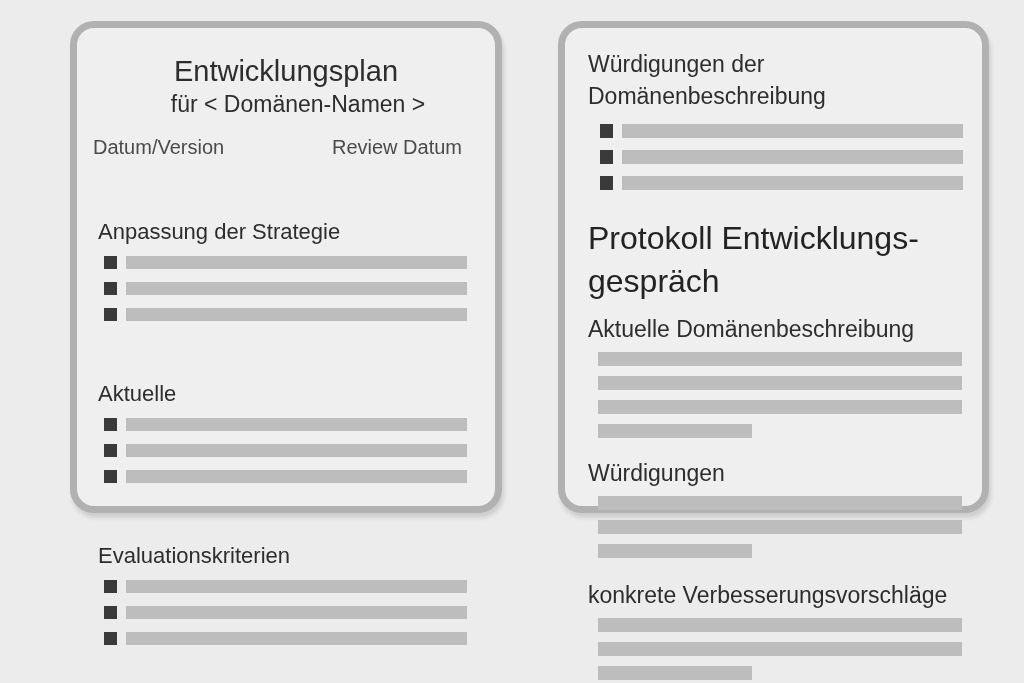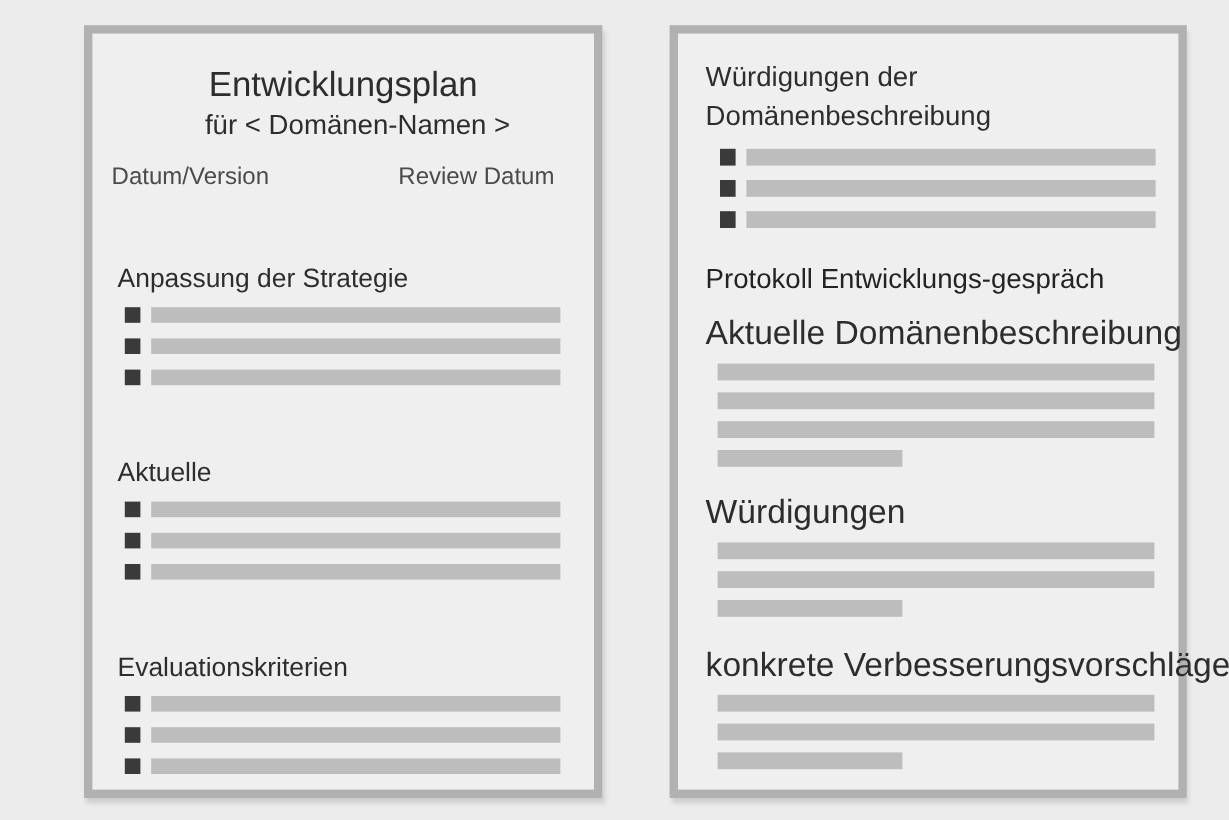--- a/index.html
+++ b/index.html
@@ -16,24 +16,24 @@
     width: 1024px; height: 683px;
     background: var(--page-background);
     font-family: "Liberation Sans", "DejaVu Sans", sans-serif;
     color: var(--heading-text);
     overflow: hidden;
     position: relative;
   }
   .panel {
     position: absolute;
     top: 21px;
-    height: 644px;
+    height: 492px;
     background: var(--panel-background);
     border: 7px solid var(--panel-border);
-    border-radius: 0;
+    border-radius: 24px;
     box-shadow: 2px 5px 4px rgba(0,0,0,0.13);
   }
   #left-panel  { left: 70px;  width: 432px; }
   #right-panel { left: 558px; width: 431px; }
 
   
   .lp-title {
     margin-top: 27px;
     text-align: center;
     font-size: 29px;
@@ -86,28 +86,28 @@
     margin: 21px 0 12px 23px;
     font-size: 23px;
     line-height: 1.38;
     max-width: 305px;
     color: var(--heading-text);
   }
   #right-panel .bullet-row { margin: 0 19px 12px 35px; }
   #right-panel .bullet-bar, #right-panel .bullet-square { height: 14px; }
   .rp-protocol-heading {
     margin: 27px 0 0 23px;
-    font-size: 23px;
+    font-size: 32px;
     line-height: 1.32;
     max-width: 380px;
     color: #232323;
   }
   .rp-section-heading {
     margin: 14px 0 9px 23px;
-    font-size: 28px;
+    font-size: 23px;
     white-space: nowrap;
     color: var(--heading-text);
   }
   .rp-section .rp-section-heading { margin-top: 22px; }
   .rp-section:last-of-type .rp-section-heading { margin-top: 24px; }
   .bar-list { margin-left: 33px; margin-right: 20px; }
   .bar {
     height: 14px;
     background: var(--placeholder-bar);
     margin-bottom: 10px;

